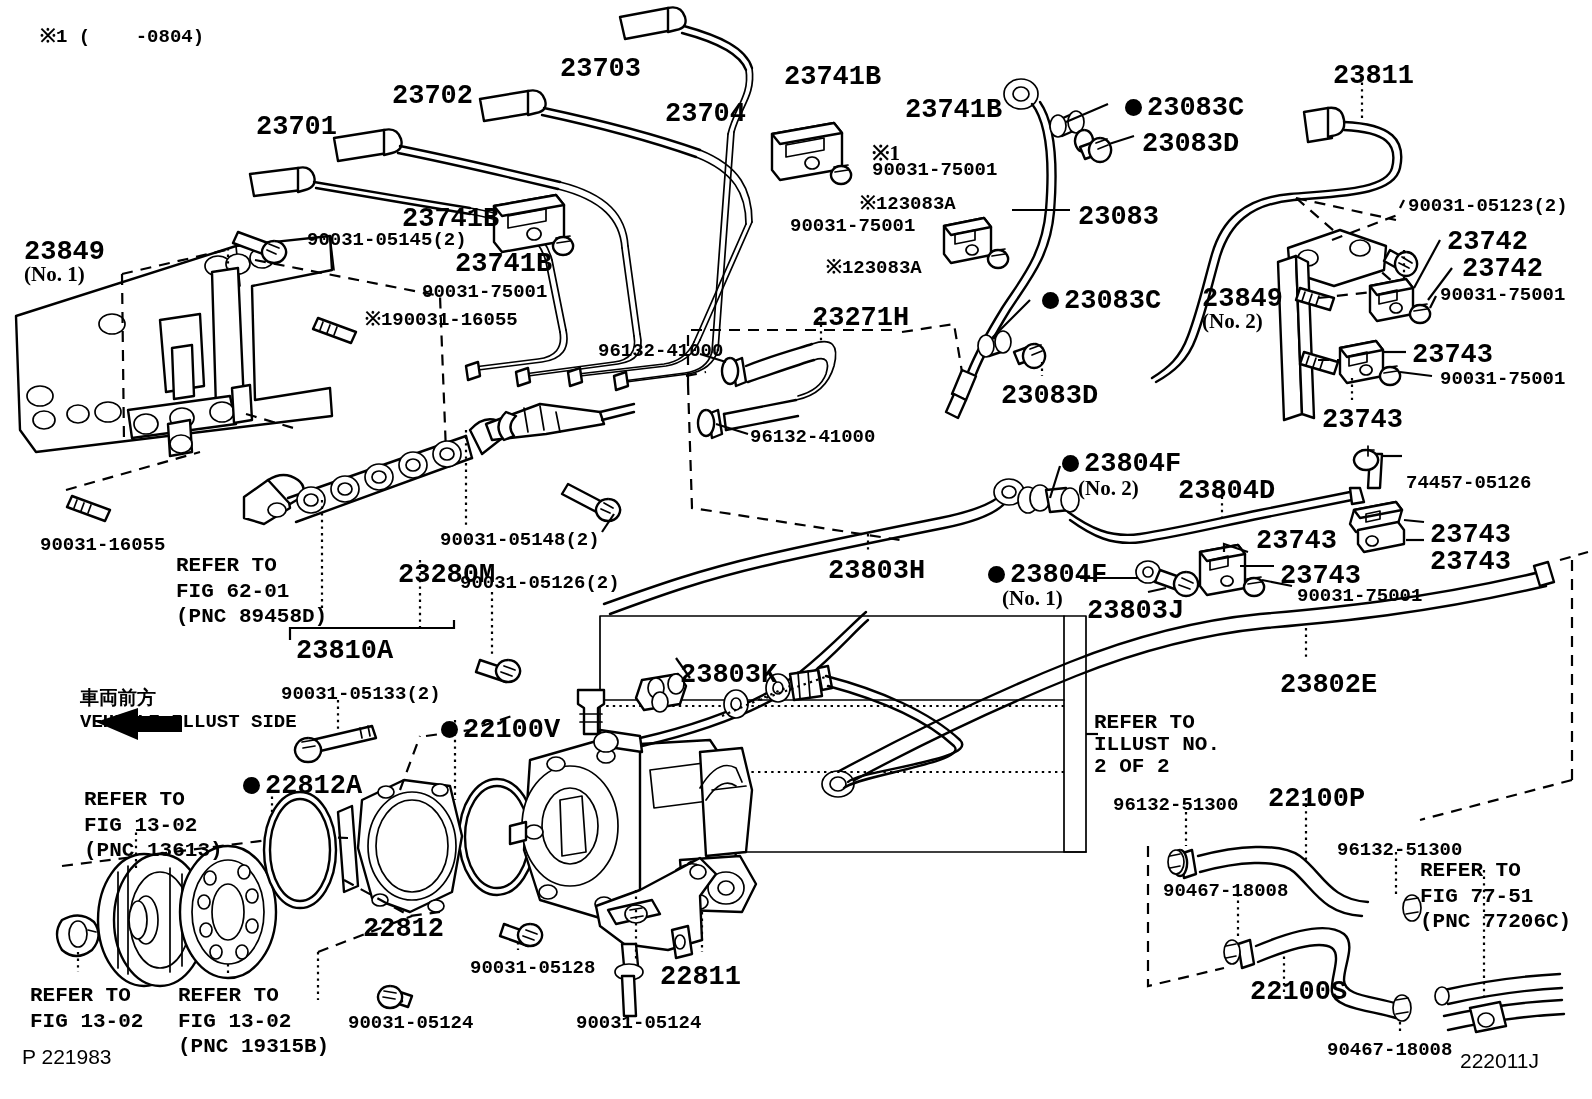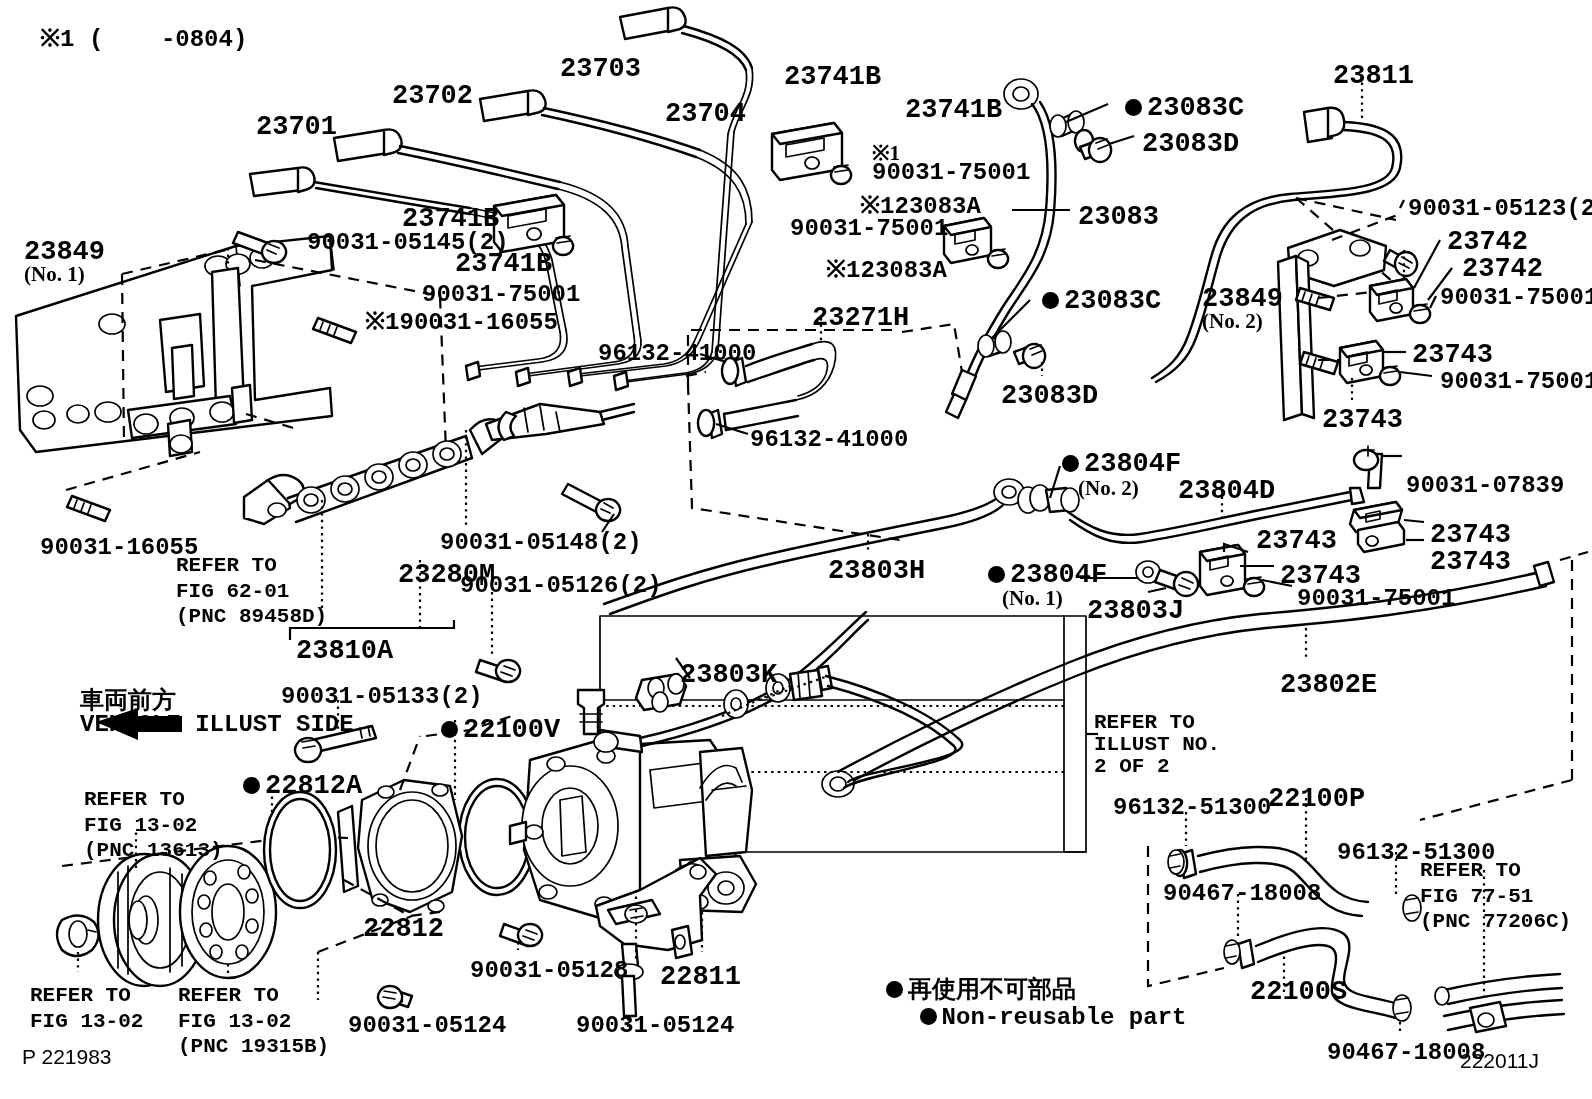--- a/index.html
+++ b/index.html
@@ -15,21 +15,21 @@
   .lbl{
     position:absolute;
     font-family:"Liberation Serif", serif;
     font-weight:bold;
     color:#000;
     white-space:pre;
     line-height:1.06;
     letter-spacing:0px;
   }
   .s28{font-size:27px;}
-  .s24{font-size:24px;}
+  .s24{font-size:19px;}
   .s21{font-size:21px;}
   .mono{font-family:"Liberation Mono", monospace; font-weight:bold;}
   .bullet{
     display:inline-block;width:17px;height:17px;border-radius:50%;
     background:#000;vertical-align:-1px;margin-right:5px;
   }
   .footer{font-family:"Liberation Sans", sans-serif;font-weight:normal;}
 </style>
 </head>
 <body>
@@ -655,21 +655,21 @@
       <div class="lbl s28 mono" style="left: 828px; top: 557px;"><span>23803H</span></div>
       <div class="lbl s28 mono" style="left: 1062px; top: 450px;"><span class="bullet"></span><span>23804F</span></div>
       <div class="lbl s21" style="left: 1078px; top: 477px;"><span>(No. 2)</span></div>
       <div class="lbl s28 mono" style="left: 1178px; top: 477px;"><span>23804D</span></div>
       <div class="lbl s28 mono" style="left: 988px; top: 561px;"><span class="bullet"></span><span>23804F</span></div>
       <div class="lbl s21" style="left: 1002px; top: 587px;"><span>(No. 1)</span></div>
       <div class="lbl s28 mono" style="left: 1087px; top: 597px;"><span>23803J</span></div>
       <div class="lbl s28 mono" style="left: 1256px; top: 527px;"><span>23743</span></div>
       <div class="lbl s28 mono" style="left: 1280px; top: 562px;"><span>23743</span></div>
       <div class="lbl s24 mono" style="left: 1297px; top: 586px;"><span>90031-75001</span></div>
-      <div class="lbl s24 mono" style="left: 1406px; top: 473px;"><span>90031-07839</span></div>
+      <div class="lbl s24 mono" style="left: 1406px; top: 473px;"><span>74457-05126</span></div>
       <div class="lbl s28 mono" style="left: 1430px; top: 521px;"><span>23743</span></div>
       <div class="lbl s28 mono" style="left: 1430px; top: 548px;"><span>23743</span></div>
       <div class="lbl s28 mono" style="left: 1280px; top: 671px;"><span>23802E</span></div>
       <div class="lbl s24 mono" style="left: 1113px; top: 795px;"><span>96132-51300</span></div>
       <div class="lbl s28 mono" style="left: 1268px; top: 785px;"><span>22100P</span></div>
       <div class="lbl s24 mono" style="left: 1337px; top: 840px;"><span>96132-51300</span></div>
       <div class="lbl s24 mono" style="left: 1163px; top: 881px;"><span>90467-18008</span></div>
       <div class="lbl s28 mono" style="left: 1250px; top: 978px;"><span>22100S</span></div>
       <div class="lbl s24 mono" style="left: 1327px; top: 1040px;"><span>90467-18008</span></div>
       <div class="lbl s21 mono" style="left: 176px; top: 553px; line-height: 1.22;"><div>REFER TO</div><div>FIG 62-01</div><div>(PNC 89458D)</div></div>
@@ -677,26 +677,20 @@
       <div class="lbl s21 mono" style="left: 30px; top: 983px; line-height: 1.22;"><div>REFER TO</div><div>FIG 13-02</div></div>
       <div class="lbl s21 mono" style="left: 178px; top: 983px; line-height: 1.22;"><div>REFER TO</div><div>FIG 13-02</div><div>(PNC 19315B)</div></div>
       <div class="lbl s21 mono" style="left: 1420px; top: 858px; line-height: 1.22;"><div>REFER TO</div><div>FIG 77-51</div><div>(PNC 77206C)</div></div>
     </div>
 
   <div class="lbl s24 mono" style="left:40px;top:27px;">※1 (    -0804)</div>
 
   <div class="lbl s24" style="left:80px;top:688px;">車両前方</div>
   <div class="lbl s24 mono" style="left:80px;top:712px;">VEHICLE ILLUST SIDE</div>
 
-  <div class="lbl s24" style="left:862px;top:952px;">
-    <span class="bullet"></span><span>再使用不可部品</span>
-  </div>
-  <div class="lbl s24 mono" style="left:862px;top:980px;">
-    <span class="bullet"></span><span>Non-reusable part</span>
-  </div>
 
   <div class="lbl s21 mono" style="left:1094px;top:712px;">REFER TO</div>
   <div class="lbl s21 mono" style="left:1094px;top:734px;">ILLUST NO.</div>
   <div class="lbl s21 mono" style="left:1094px;top:756px;">2 OF 2</div>
 
   <div class="lbl s21 footer" style="left:22px;top:1046px;font-weight:normal;">P 221983</div>
   <div class="lbl s21 footer" style="left:1460px;top:1050px;font-weight:normal;">222011J</div>
 
 </div>
 

